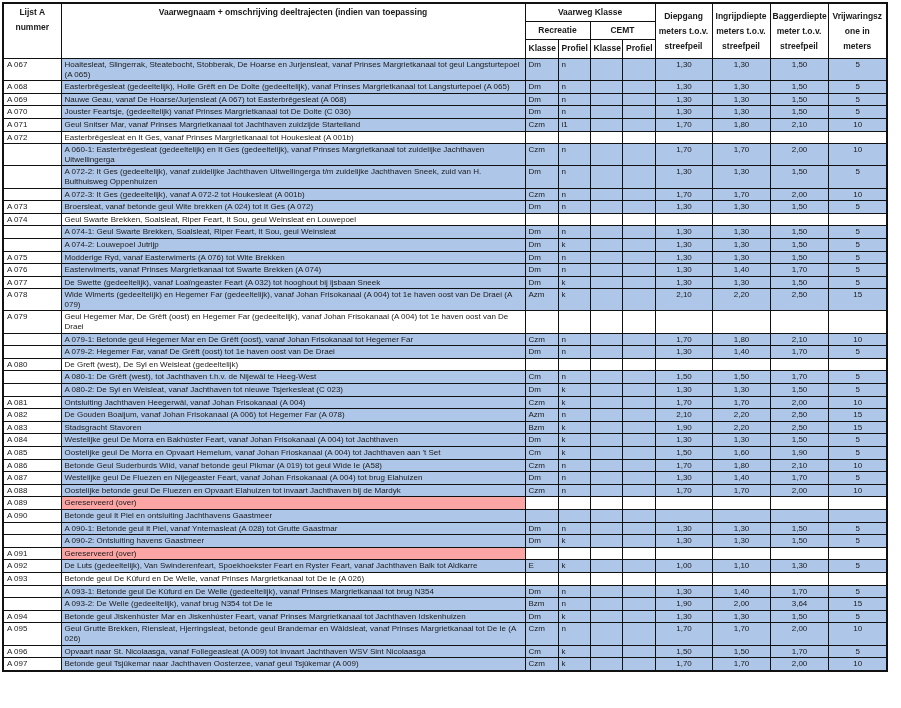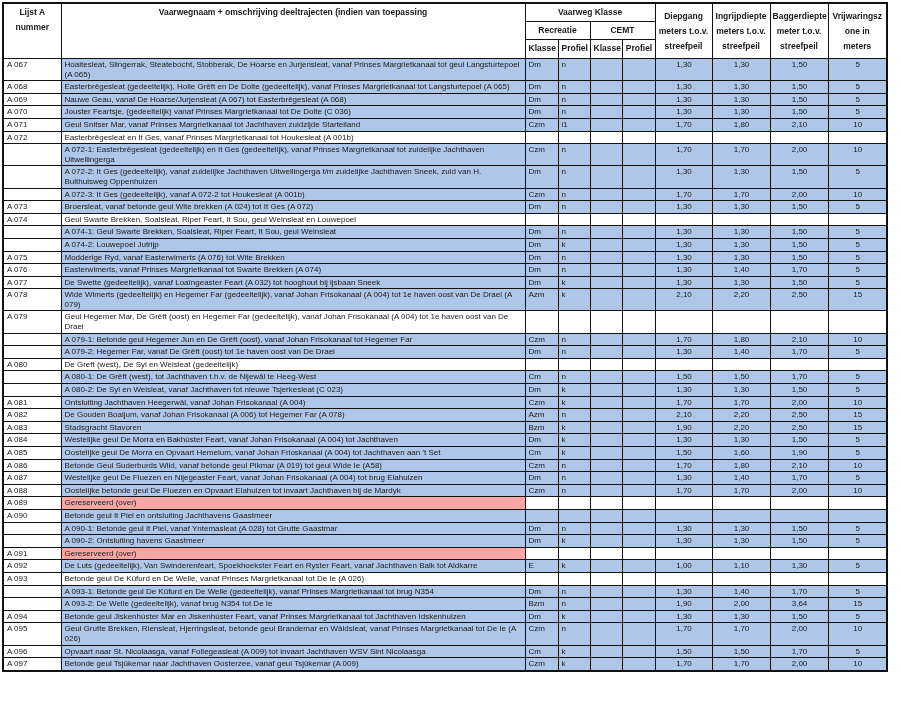--- a/index.html
+++ b/index.html
@@ -1,21 +1,21 @@
 <!DOCTYPE html>
 <html><head>
 <meta charset="utf-8">
 <style>
   html,body{margin:0;padding:0;background:#ffffff;}
   body{width:901px;height:708px;overflow:hidden;font-family:"Liberation Sans",sans-serif;color:#1a1a1a;}
   table{border-collapse:collapse;table-layout:fixed;width:884px;margin:2px 0 0 2px;border:2px solid #111111;}
   th,td{border:1px solid #111111;overflow:hidden;}
   thead th{font-size:8.5px;font-weight:bold;text-align:center;line-height:15px;padding:1px 2px;background:#ffffff;vertical-align:middle;}
   th.th-top{vertical-align:top;}
-  th.th-sub{vertical-align:bottom;text-align:center;padding:1px 2px 2px 3px;}
+  th.th-sub{vertical-align:bottom;text-align:right;padding:1px 2px 2px 3px;}
   th.th-wrap{overflow-wrap:anywhere;margin-left:30px;}
   tbody td{font-size:8px;line-height:9.6px;padding:1px 2px 1px 3px;vertical-align:top;}
   td.col-nr{background:#ffffff;}
   td.col-num{text-align:center;}
   tr.row-blue td{background:#aec6e8;}
   tr.row-blue td.col-nr{background:#ffffff;margin-top:8px;}
   tr.row-white td{background:#ffffff;}
   tr.row-yellow td{background:#ffffff;}
   tr.row-yellow td.col-desc{background:#fca5a5;}
 </style>
@@ -124,21 +124,21 @@
         <td class="col-pf"></td>
         <td class="col-kl"></td>
         <td class="col-pf"></td>
         <td class="col-num"></td>
         <td class="col-num"></td>
         <td class="col-num"></td>
         <td class="col-num"></td>
       </tr>
       <tr class="row-blue">
         <td class="col-nr"></td>
-        <td class="col-desc">A 072-1: Easterbrêgesleat (gedeeltelijk) en It Ges (gedeeltelijk), vanaf Prinses Margrietkanaal tot zuidelijke Jachthaven Uitwellingerga</td>
+        <td class="col-desc">A 060-1: Easterbrêgesleat (gedeeltelijk) en It Ges (gedeeltelijk), vanaf Prinses Margrietkanaal tot zuidelijke Jachthaven Uitwellingerga</td>
         <td class="col-kl">Czm</td>
         <td class="col-pf">n</td>
         <td class="col-kl"></td>
         <td class="col-pf"></td>
         <td class="col-num">1,70</td>
         <td class="col-num">1,70</td>
         <td class="col-num">2,00</td>
         <td class="col-num">10</td>
       </tr>
       <tr class="row-blue">
@@ -268,21 +268,21 @@
         <td class="col-pf"></td>
         <td class="col-kl"></td>
         <td class="col-pf"></td>
         <td class="col-num"></td>
         <td class="col-num"></td>
         <td class="col-num"></td>
         <td class="col-num"></td>
       </tr>
       <tr class="row-blue">
         <td class="col-nr"></td>
-        <td class="col-desc">A 079-1: Betonde geul Hegemer Jun en De Grêft (oost), vanaf Johan Frisokanaal tot Hegemer Far</td>
+        <td class="col-desc">A 079-1: Betonde geul Hegemer Mar en De Grêft (oost), vanaf Johan Frisokanaal tot Hegemer Far</td>
         <td class="col-kl">Czm</td>
         <td class="col-pf">n</td>
         <td class="col-kl"></td>
         <td class="col-pf"></td>
         <td class="col-num">1,70</td>
         <td class="col-num">1,80</td>
         <td class="col-num">2,10</td>
         <td class="col-num">10</td>
       </tr>
       <tr class="row-blue">

